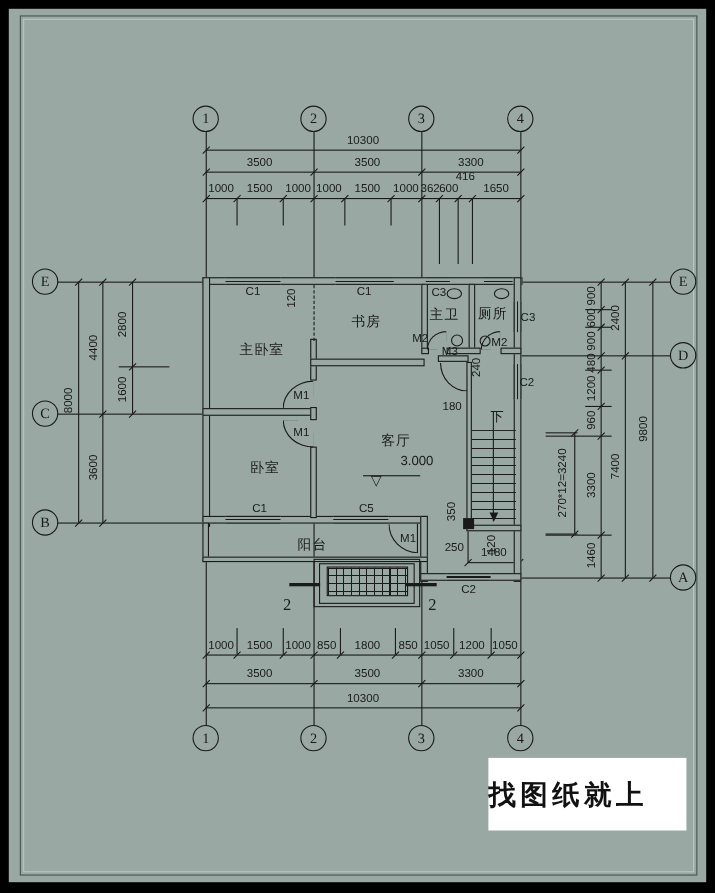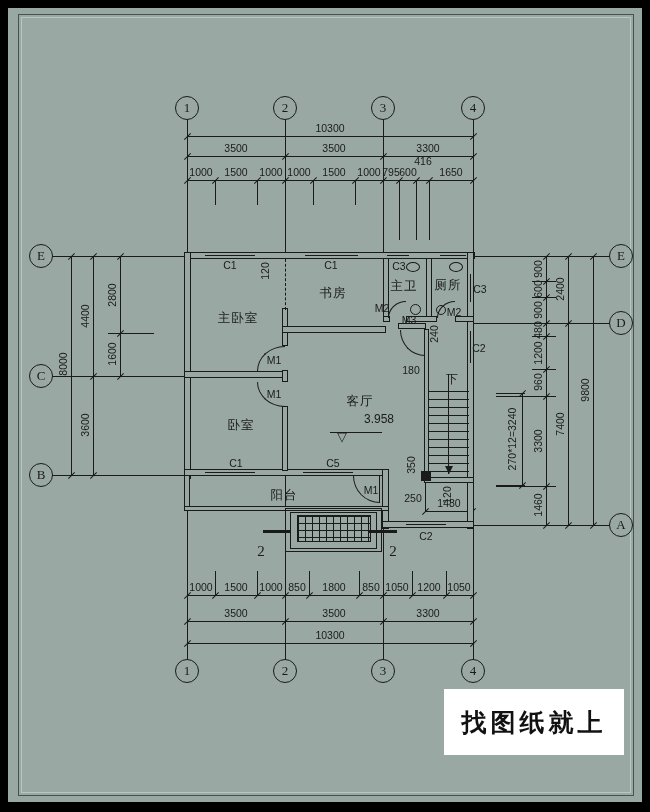--- a/index.html
+++ b/index.html
@@ -35,21 +35,21 @@
   .thick{position:absolute;height:3px;background:#1a1a1a;}
   .oval{position:absolute;border:1px solid #1a1a1a;border-radius:50%;box-sizing:border-box;}
   .arrowdown{position:absolute;width:0;height:0;border-left:4px solid transparent;
              border-right:4px solid transparent;border-top:8px solid #1a1a1a;}
   .blk{position:absolute;background:#1a1a1a;}
   .dash{position:absolute;width:0;border-left:1px dashed #1a1a1a;}
   .caption{position:absolute;left:290px;top:698px;display:flex;align-items:baseline;gap:9px;}
   .caption .ttl{font-size:16px;letter-spacing:2px;border-bottom:1.5px solid #1a1a1a;padding:0 3px 3px 3px;}
   .caption .scl{font-size:13px;}
   .wm{position:absolute;left:436px;top:681px;width:180px;height:66px;background:#ffffff;
-      display:flex;flex-direction:column;align-items:center;justify-content:center;}
+      display:flex;flex-direction:column;justify-content:center;}
   .wm .l1{font-size:25px;font-weight:bold;letter-spacing:4px;color:#111;}
   .wm .l2{font-family:"Liberation Serif",serif;font-size:24px;}
   .sec{font-family:"Liberation Serif",serif;font-size:15px;}
 </style>
 </head>
 <body>
 
 <div class="stage">
   <div class="sheet" style="background: rgb(153, 168, 163);">
     <div class="innerframe1"></div>
@@ -276,21 +276,21 @@
       <span class="t" style="left:322px;top:120px">10300</span>
       <span class="t" style="left:228px;top:140px">3500</span>
       <span class="t" style="left:326px;top:140px">3500</span>
       <span class="t" style="left:420px;top:140px">3300</span>
       <span class="t" style="left:193px;top:164px">1000</span>
       <span class="t" style="left:228px;top:164px">1500</span>
       <span class="t" style="left:263px;top:164px">1000</span>
       <span class="t" style="left:291px;top:164px">1000</span>
       <span class="t" style="left:326px;top:164px">1500</span>
       <span class="t" style="left:361px;top:164px">1000</span>
-      <span class="t" style="left:383px;top:164px">795</span>
+      <span class="t" style="left:383px;top:164px">362</span>
       <span class="t" style="left:400px;top:164px">600</span>
       <span class="t" style="left:443px;top:164px">1650</span>
       <span class="t" style="left:415px;top:153px">416</span>
 
       <span class="t" style="left:193px;top:579px">1000</span>
       <span class="t" style="left:228px;top:579px">1500</span>
       <span class="t" style="left:263px;top:579px">1000</span>
       <span class="t" style="left:289px;top:579px">850</span>
       <span class="t" style="left:326px;top:579px">1800</span>
       <span class="t" style="left:363px;top:579px">850</span>
@@ -345,21 +345,21 @@
       <span class="t" style="left:401px;top:312px">M3</span>
 
       <span class="t rt" style="left:257px;top:263px">120</span>
       <span class="t rt" style="left:426px;top:326px">240</span>
       <span class="t" style="left:403px;top:362px">180</span>
       <span class="t" style="left:444px;top:371px;font-size:12px">下</span>
       <span class="t rt" style="left:403px;top:457px">350</span>
       <span class="t" style="left:405px;top:490px">250</span>
       <span class="t rt" style="left:439px;top:487px">120</span>
       <span class="t" style="left:441px;top:495px">1480</span>
-      <span class="t" style="left:371px;top:411px;font-size:12px">3.958</span>
+      <span class="t" style="left:371px;top:411px;font-size:12px">3.000</span>
       <span class="t" style="left:334px;top:428px;font-size:13px">▽</span>
       <span class="t sec" style="left:253px;top:543px">2</span>
       <span class="t sec" style="left:385px;top:543px">2</span>
 
 
       <div class="wm">
         <span class="l1">找图纸就上</span>
       </div>
     </div>
   </div>

